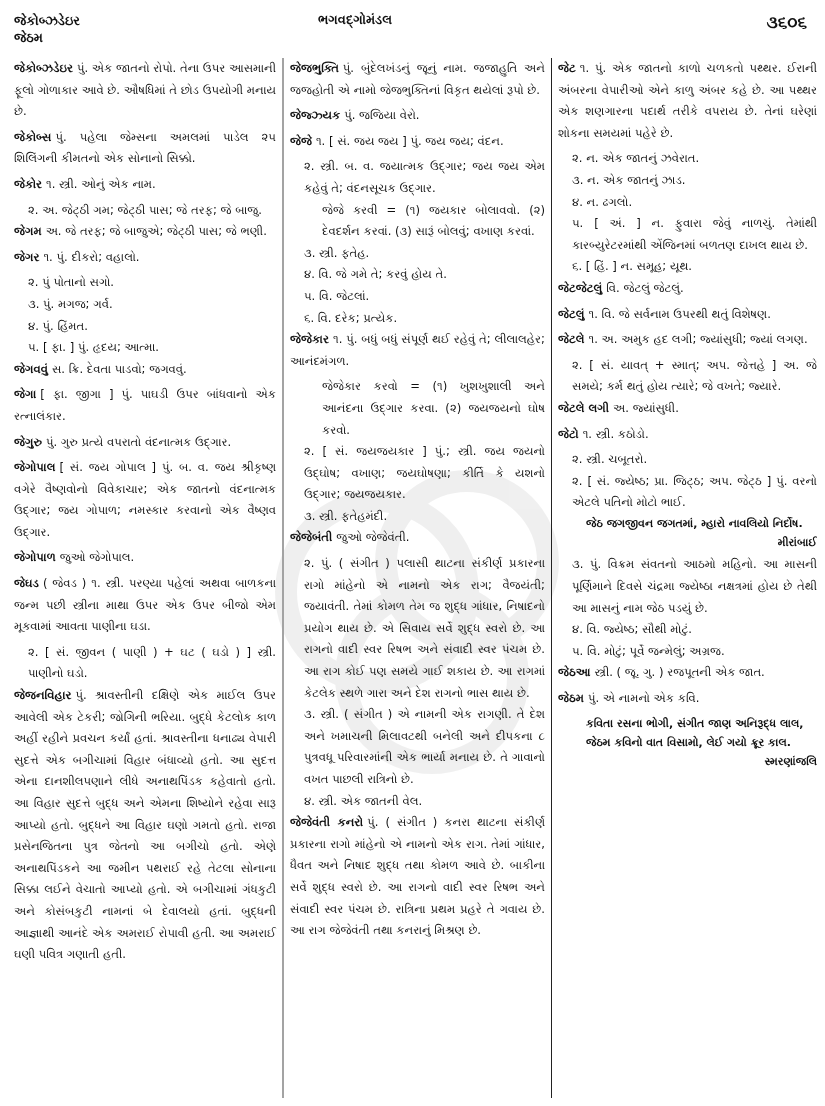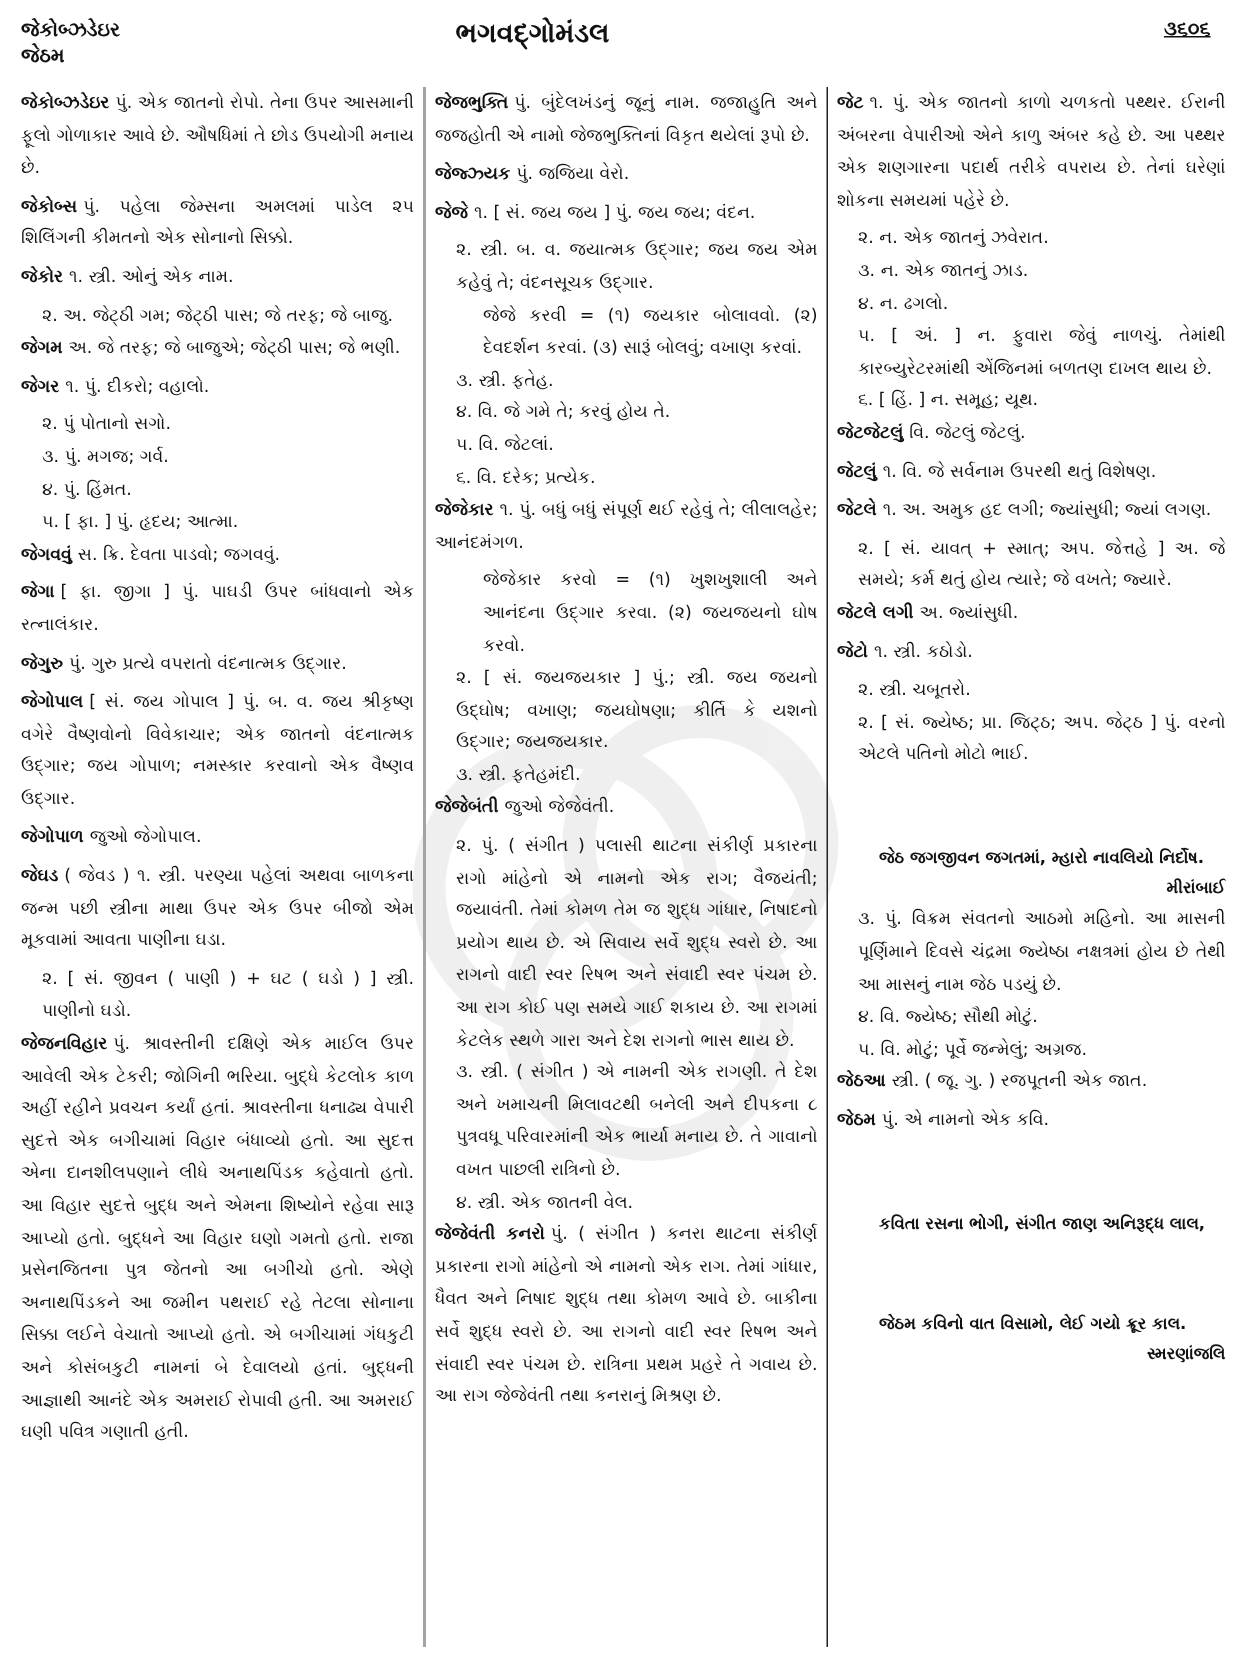--- a/index.html
+++ b/index.html
@@ -2,33 +2,33 @@
 <html><head>
 <meta charset="utf-8">
 <style>
   html, body { margin: 0; padding: 0; }
   body {
     width: 825px; height: 1106px; background: #ffffff; color: #111;
     font-family: "DejaVu Sans", sans-serif; position: relative; overflow: hidden;
   }
   .header { position: absolute; top: 12px; left: 0; width: 825px; height: 40px; }
   .hdr-left { position: absolute; left: 14px; top: 0; font-size: 13px; font-weight: bold; line-height: 17px; }
-  .hdr-center { position: absolute; left: 0; width: 710px; top: 0; text-align: center; font-size: 18px; font-weight: bold; }
-  .hdr-right { position: absolute; right: 18px; top: 0; font-size: 13px; font-weight: bold; text-decoration: underline; }
+  .hdr-center { position: absolute; left: 0; width: 710px; top: 0; text-align: center; font-size: 13px; font-weight: bold; }
+  .hdr-right { position: absolute; right: 18px; top: 0; font-size: 17px; font-weight: bold; }
   .columns { position: absolute; top: 58px; left: 12px; width: 805px; height: 1040px; display: flex; }
   .col { flex: 0 0 auto; overflow: hidden; font-size: 11.6px; line-height: 21.6px; padding: 0 6px; box-sizing: border-box; }
   .col1 { width: 272px; padding-left: 2px; border-right: 2px solid #a3a3a3; }
   .col2 { width: 268px; border-right: 1px solid #222; position: relative; }
   .col3 { width: 265px; padding-right: 0; }
   .entry { margin: 0 0 4px 0; text-align: justify; }
   .entry .hw { font-weight: bold; margin-right: 4px; }
   .sense { padding-left: 14px; text-align: justify; }
   .sense.indent { padding-left: 32px; }
-  .quote { padding-left: 28px; font-size: 11px; font-weight: bold; line-height: 19px; margin-top: 48px; }
-  .quote-src { text-align: right; font-size: 11px; font-weight: bold; }
+  .quote { padding-left: 28px; font-size: 11px; font-weight: bold; line-height: 19px; }
+  .quote-src { text-align: right; font-size: 11px; font-weight: bold; font-family: Liberation Mono, monospace; }
   .watermark {
     position: absolute; left: 275px; top: 470px; width: 280px; height: 280px;
     pointer-events: none; opacity: 0.06;
   }
   .watermark .ring { position: absolute; border: 22px solid #000; border-radius: 50%; }
 </style>
 </head>
 <body>
 
 <div class="header">

